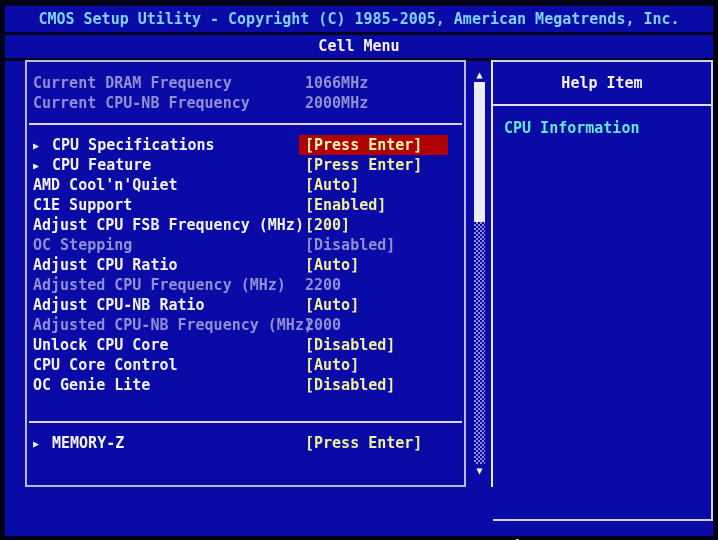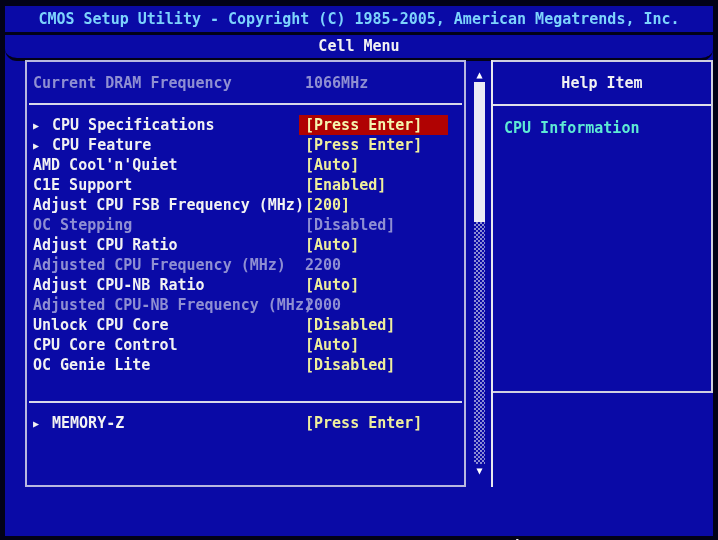--- a/index.html
+++ b/index.html
@@ -18,21 +18,20 @@
   .titlebar1{
     height:26px;line-height:26px;text-align:center;
     color:#7dd3fc;font-size:15px;
     border-bottom:3px solid #020218;
     white-space:pre;
   }
   .titlebar2{
     height:23px;line-height:23px;text-align:center;
     color:#f2f2f2;font-size:15px;
     border-bottom:3px solid #020218;
-    border-radius:12px;
   }
   .listbox{
     position:absolute;left:20px;top:54px;width:441px;height:427px;
     border:2px solid #b8b8e0;box-sizing:border-box;
     overflow:hidden;
   }
   .rows{padding-top:11px;}
   .row{
     position:relative;height:20px;line-height:20px;
     padding-left:6px;font-size:15px;color:#f2f2f2;white-space:pre;
@@ -66,21 +65,21 @@
     background-image:
       linear-gradient(45deg,#8c8cd4 25%,transparent 25%,transparent 75%,#8c8cd4 75%),
       linear-gradient(45deg,#8c8cd4 25%,transparent 25%,transparent 75%,#8c8cd4 75%);
     background-size:4px 4px;
     background-position:0 0,2px 2px;
   }
   .divider{
     position:absolute;left:486px;top:54px;width:2px;height:427px;background:#e8e8ee;
   }
   .helpbox{
-    position:absolute;left:488px;top:54px;width:220px;height:333px;
+    position:absolute;left:488px;top:54px;width:220px;height:461px;
     border:2px solid #d0d0e0;border-left:none;box-sizing:border-box;
   }
   .help-title{
     height:42px;line-height:42px;text-align:center;
     color:#f2f2f2;font-size:15px;
     border-bottom:2px solid #e0e0ea;
   }
   .help-content{
     padding:13px 0 0 11px;color:#5eead4;font-size:15px;
   }
@@ -95,20 +94,21 @@
 
 <div class="frame">
   <div class="screen">
 
     <div class="titlebar1">CMOS Setup Utility - Copyright (C) 1985-2005, American Megatrends, Inc.</div>
     <div class="titlebar2">Cell Menu</div>
 
     <div class="listbox">
       <div class="rows">
         <div class="row row-info"><span class="label">Current DRAM Frequency</span><span class="value">1066MHz</span></div>
+        <div class="row row-info"><span class="label">Current CPU-NB Frequency</span><span class="value">2000MHz</span></div>
 
         <div class="sep"></div>
 
         <div class="row row-selected"><span class="arrow">▶</span><span class="label">CPU Specifications</span><span class="value">[Press Enter]</span></div>
         <div class="row"><span class="arrow">▶</span><span class="label">CPU Feature</span><span class="value">[Press Enter]</span></div>
         <div class="row"><span class="label">AMD Cool'n'Quiet</span><span class="value">[Auto]</span></div>
         <div class="row"><span class="label">C1E Support</span><span class="value">[Enabled]</span></div>
         <div class="row"><span class="label">Adjust CPU FSB Frequency (MHz)</span><span class="value">[200]</span></div>
         <div class="row row-disabled"><span class="label">OC Stepping</span><span class="value">[Disabled]</span></div>
         <div class="row"><span class="label">Adjust CPU Ratio</span><span class="value">[Auto]</span></div>

